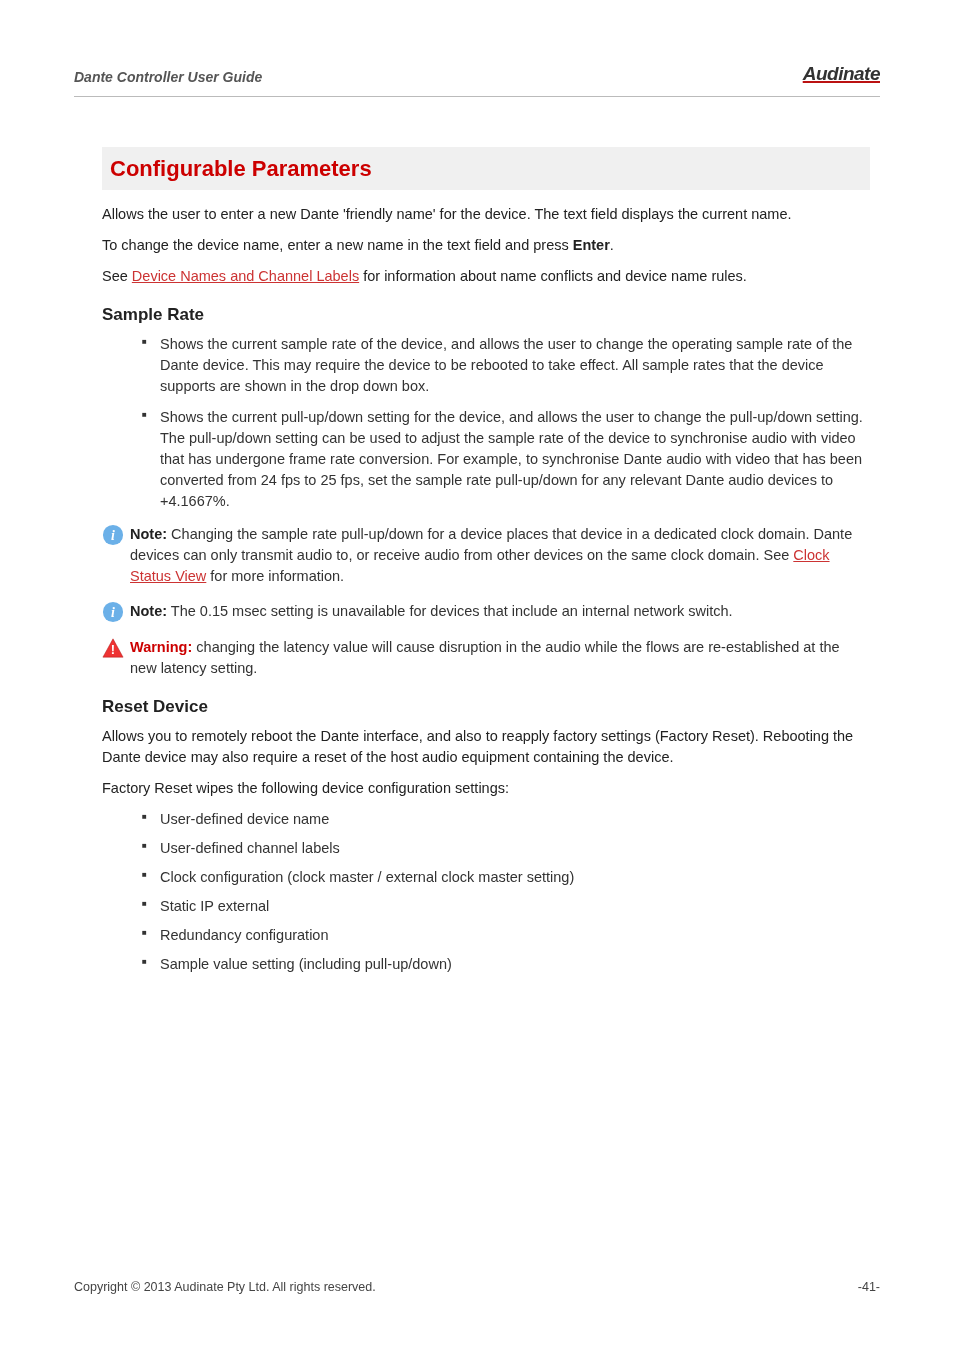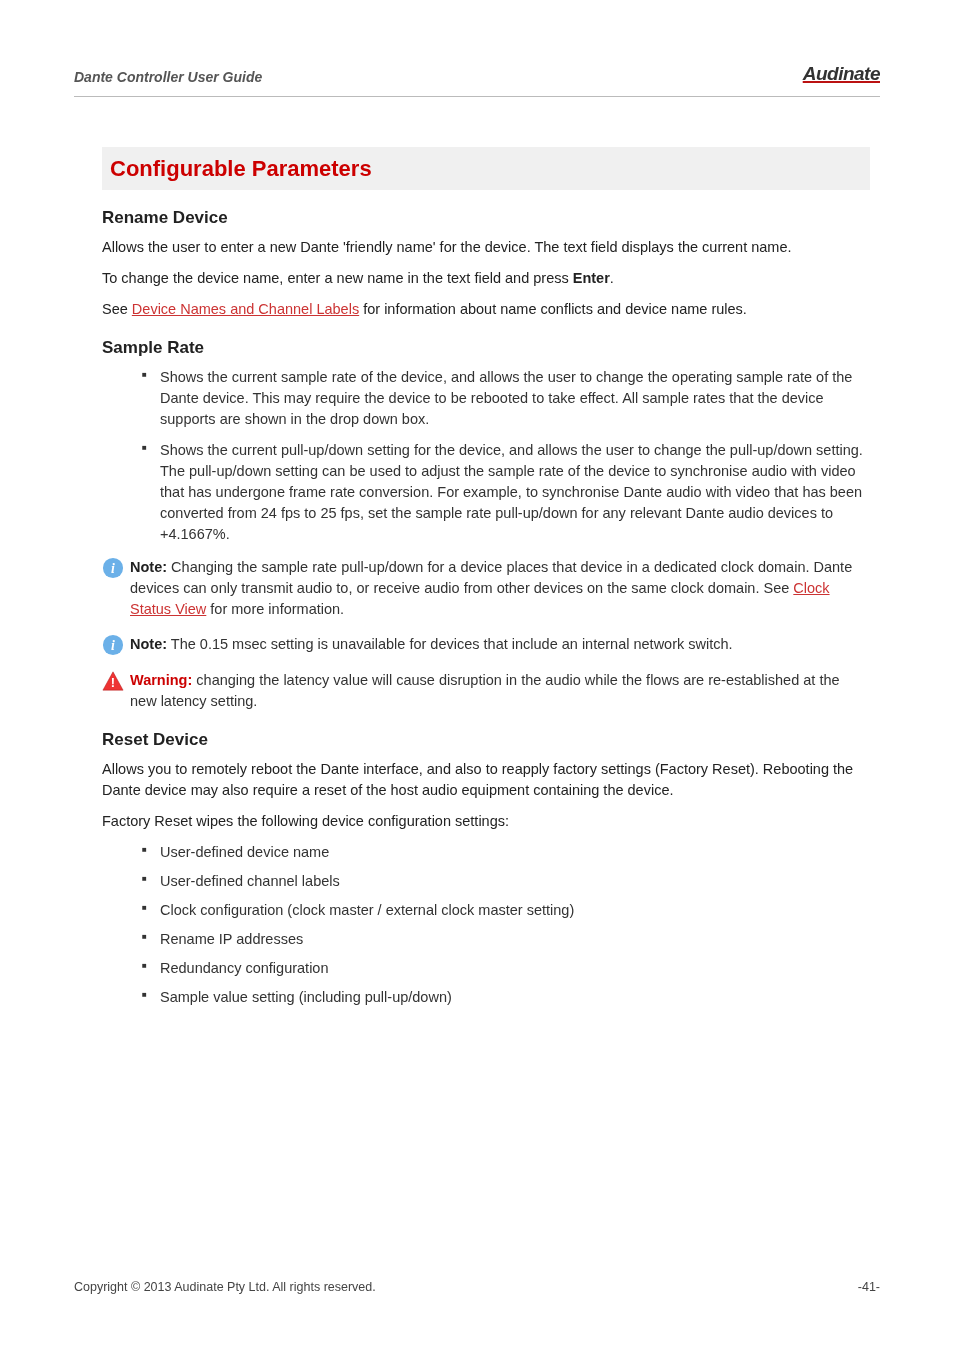--- a/index.html
+++ b/index.html
@@ -35,21 +35,20 @@
 
   <div class="header-row">
     <div class="header-title">Dante Controller User Guide</div>
     <div class="logo"><span class="arc">Audinate</span></div>
   </div>
 
   <div class="content">
 
     <h2 class="section-title">Configurable Parameters</h2>
 
-    <h3 class="subheading">Rename Device</h3>
     <p>Allows the user to enter a new Dante 'friendly name' for the device. The text field displays the current name.</p>
     <p>
       <span>To change the device name, enter a new name in the text field and press </span><strong>Enter</strong><span>.</span>
     </p>
     <p>
       <span>See </span><a href="#" class="link">Device Names and Channel Labels</a><span> for information about name conflicts and device name rules.</span>
     </p>
 
     <h3 class="subheading">Sample Rate</h3>
     <ul>
@@ -94,21 +93,21 @@
       </div>
     </div>
 
     <h3 class="subheading">Reset Device</h3>
     <p>Allows you to remotely reboot the Dante interface, and also to reapply factory settings (Factory Reset). Rebooting the Dante device may also require a reset of the host audio equipment containing the device.</p>
     <p>Factory Reset wipes the following device configuration settings:</p>
     <ul class="tight">
       <li>User-defined device name</li>
       <li>User-defined channel labels</li>
       <li>Clock configuration (clock master / external clock master setting)</li>
-      <li>Rename IP addresses</li>
+      <li>Static IP external</li>
       <li>Redundancy configuration</li>
       <li>Sample value setting (including pull-up/down)</li>
     </ul>
 
   </div>
 
   <div class="footer">
     <span>Copyright © 2013 Audinate Pty Ltd. All rights reserved.</span>
     <span>-41-</span>
   </div>

